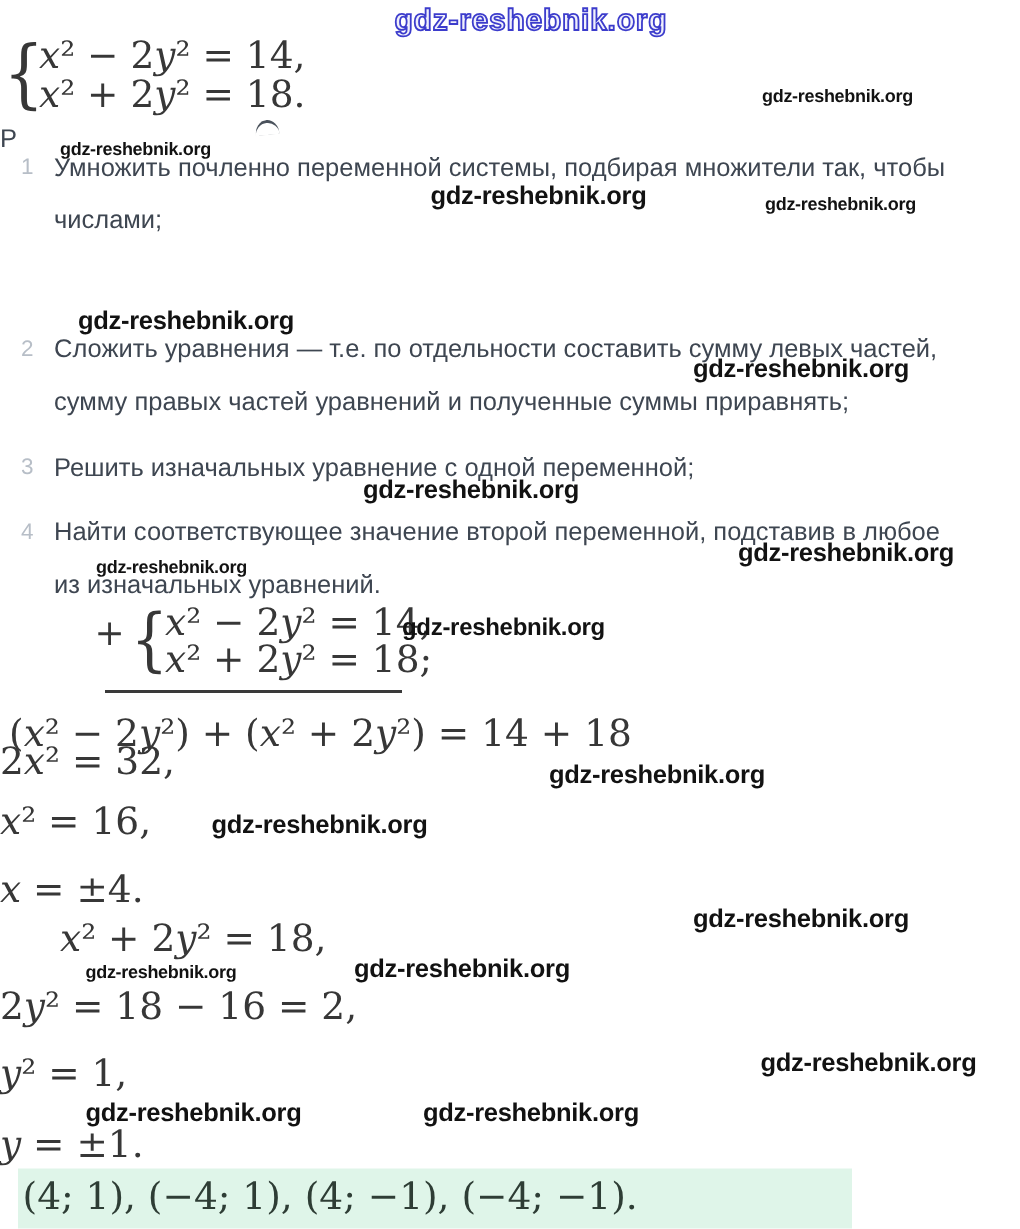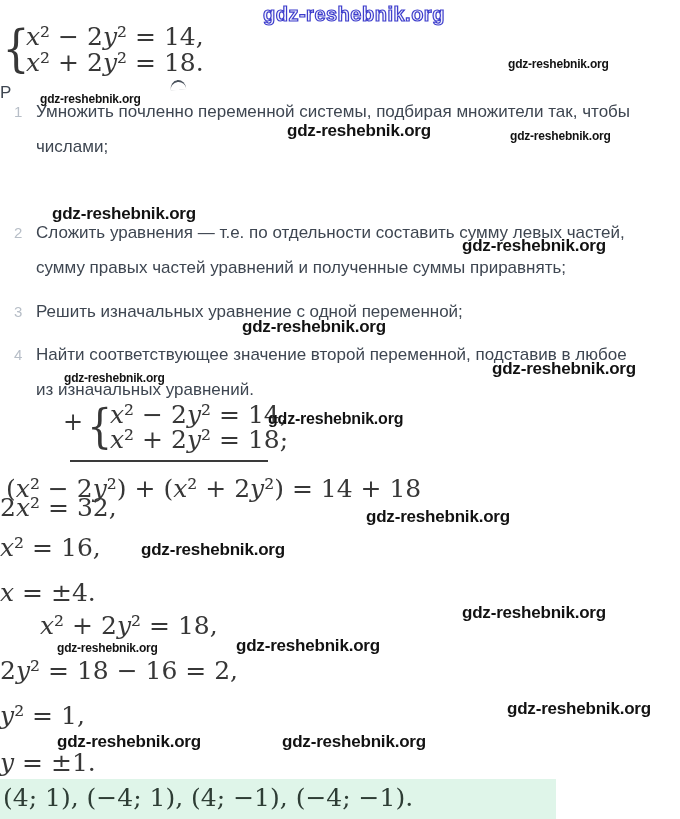--- a/index.html
+++ b/index.html
@@ -49,21 +49,21 @@
     position:absolute;left:0;top:84px;height:15px;overflow:hidden;
     color:#3e4651;font-size:17px;line-height:17px;
   }
   .partial-arc{
     position:absolute;left:170px;top:80px;width:16px;height:8px;
     border-top:2px solid #4a525c;border-radius:50% 50% 0 0 / 100% 100% 0 0;
     transform:rotate(-6deg);
   }
 
   .answer-box{
-    position:absolute;left:0;top:779px;width:556px;height:41px;
+    position:absolute;left:12px;top:779px;width:556px;height:41px;
     background:#dff5e9;
   }
   .answer-text{
     position:absolute;left:3px;top:6px;white-space:nowrap;
     color:#2e3d35;
   }
 </style>
 </head>
 <body>
 

